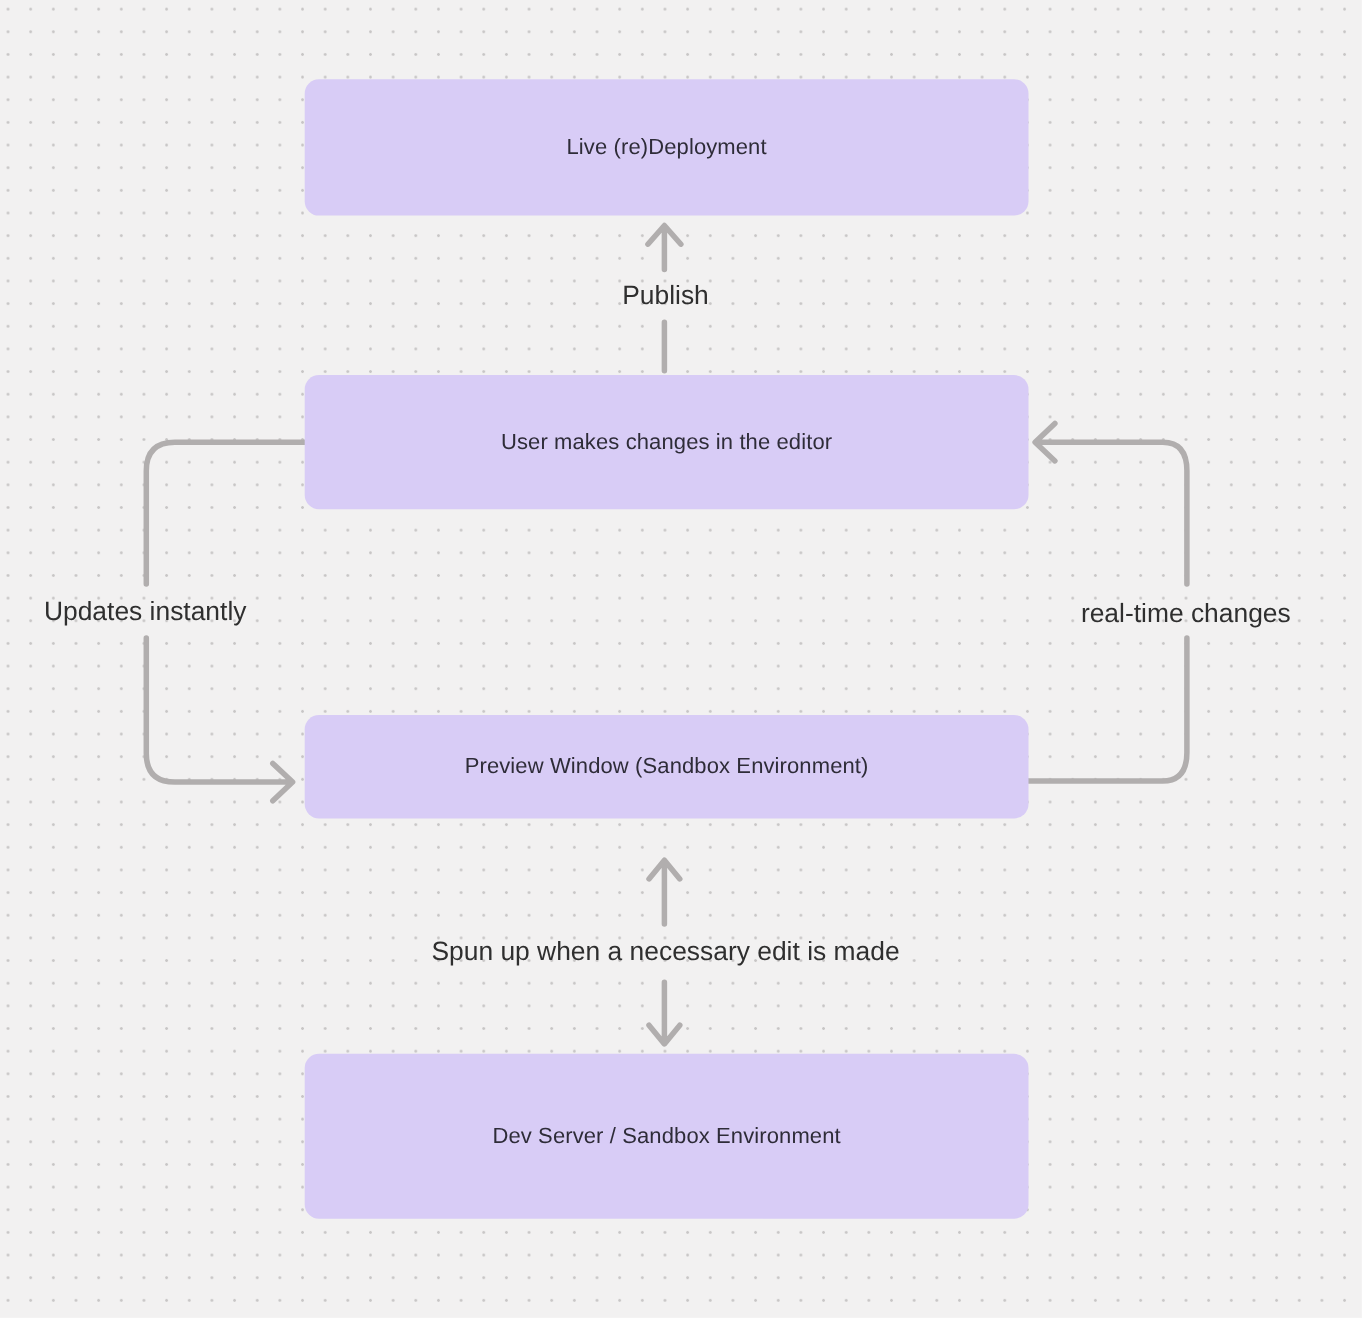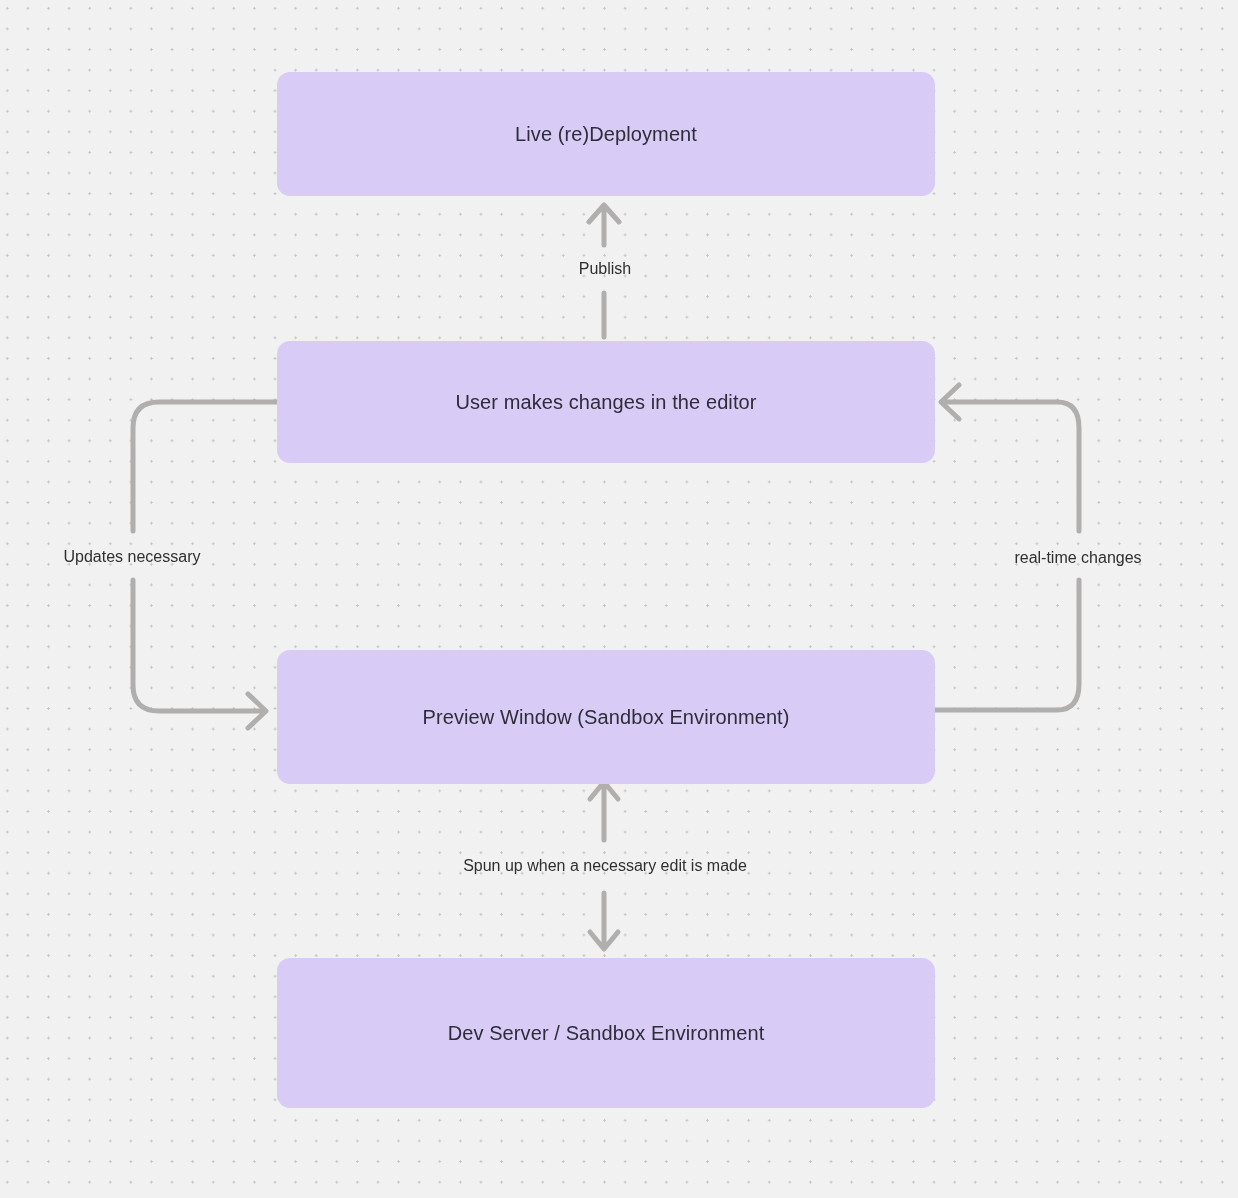--- a/index.html
+++ b/index.html
@@ -53,21 +53,21 @@
   }
   .node .node-label {
     font-size: 20px;
     color: var(--node-text);
     letter-spacing: 0.1px;
     white-space: nowrap;
   }
   .edge-label {
     position: absolute;
     transform: translate(-50%, -50%);
-    font-size: 16px;
+    font-size: 24px;
     color: var(--label-text);
     white-space: nowrap;
   }
 </style>
 </head>
 <body>
 
 <div class="canvas">
 
   <svg class="connectors" viewBox="0 0 1238 1198" xmlns="http://www.w3.org/2000/svg">
@@ -82,29 +82,29 @@
   </svg>
 
   <div class="node" style="top:72px; height:124px;">
     <span class="node-label">Live (re)Deployment</span>
   </div>
 
   <div class="node" style="top:341px; height:122px;">
     <span class="node-label">User makes changes in the editor</span>
   </div>
 
-  <div class="node" style="top:650px; height:134px;">
+  <div class="node" style="top:650px; height:94px;">
     <span class="node-label">Preview Window (Sandbox Environment)</span>
   </div>
 
   <div class="node" style="top:958px; height:150px;">
     <span class="node-label">Dev Server / Sandbox Environment</span>
   </div>
 
   <div class="edge-label" style="left:605px; top:269px;">Publish</div>
 
-  <div class="edge-label" style="left:132px; top:557px;">Updates necessary</div>
+  <div class="edge-label" style="left:132px; top:557px;">Updates instantly</div>
 
   <div class="edge-label" style="left:1078px; top:558px;">real-time changes</div>
 
   <div class="edge-label" style="left:605px; top:866px;text-align:right;">Spun up when a necessary edit is made</div>
 
 </div>
 
 </body></html>

